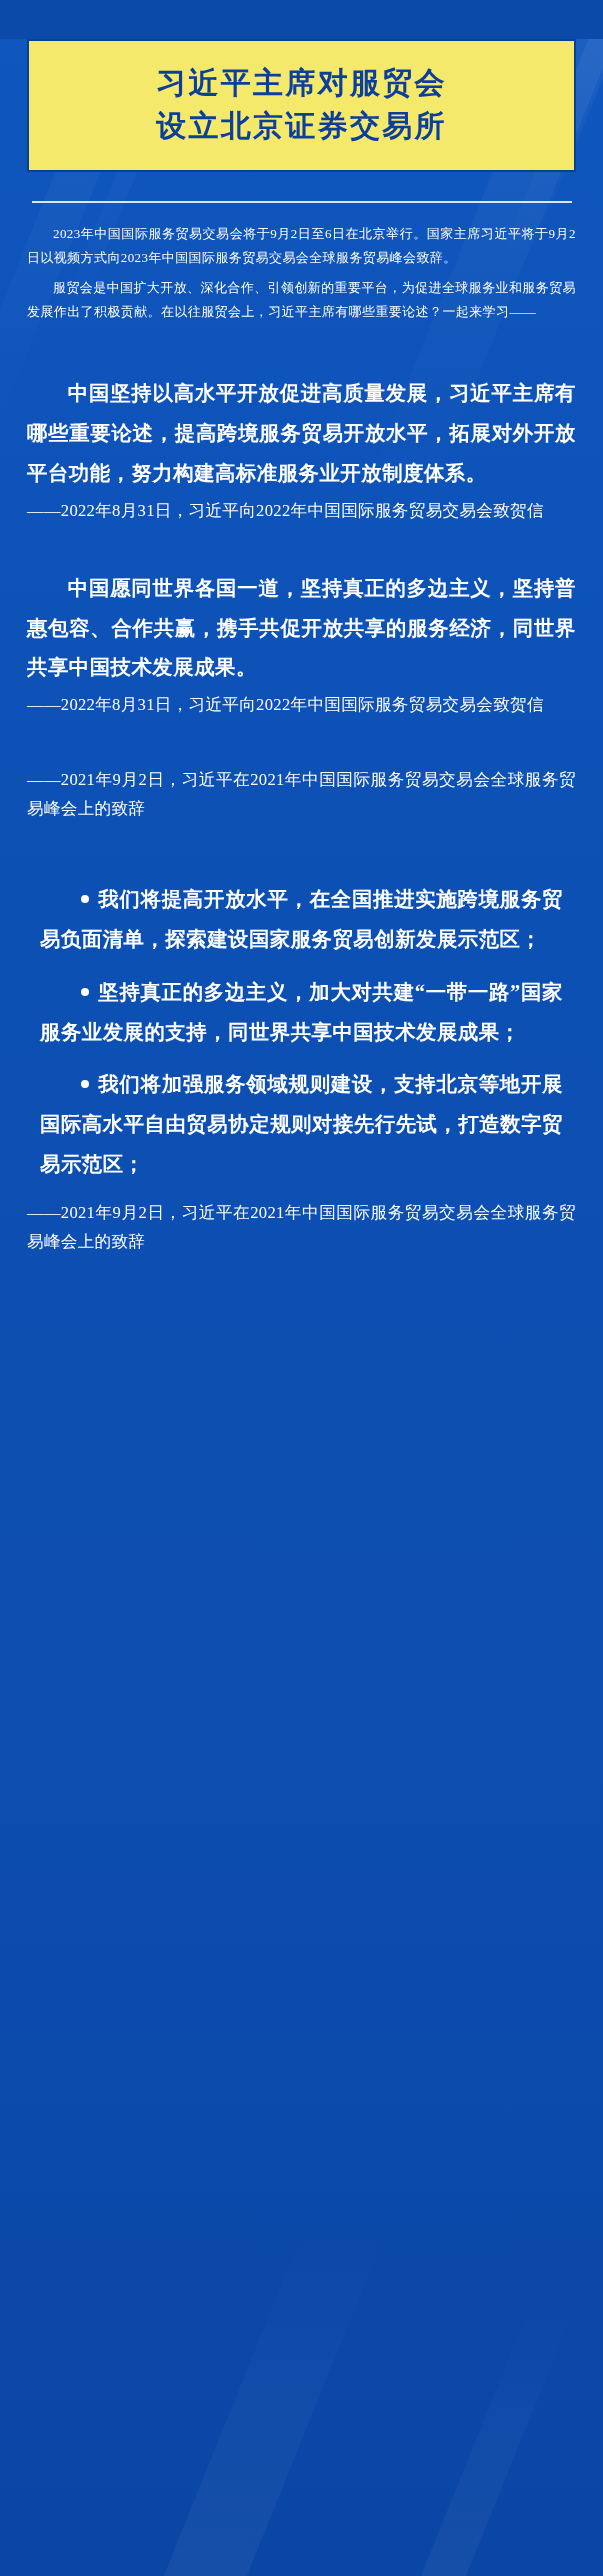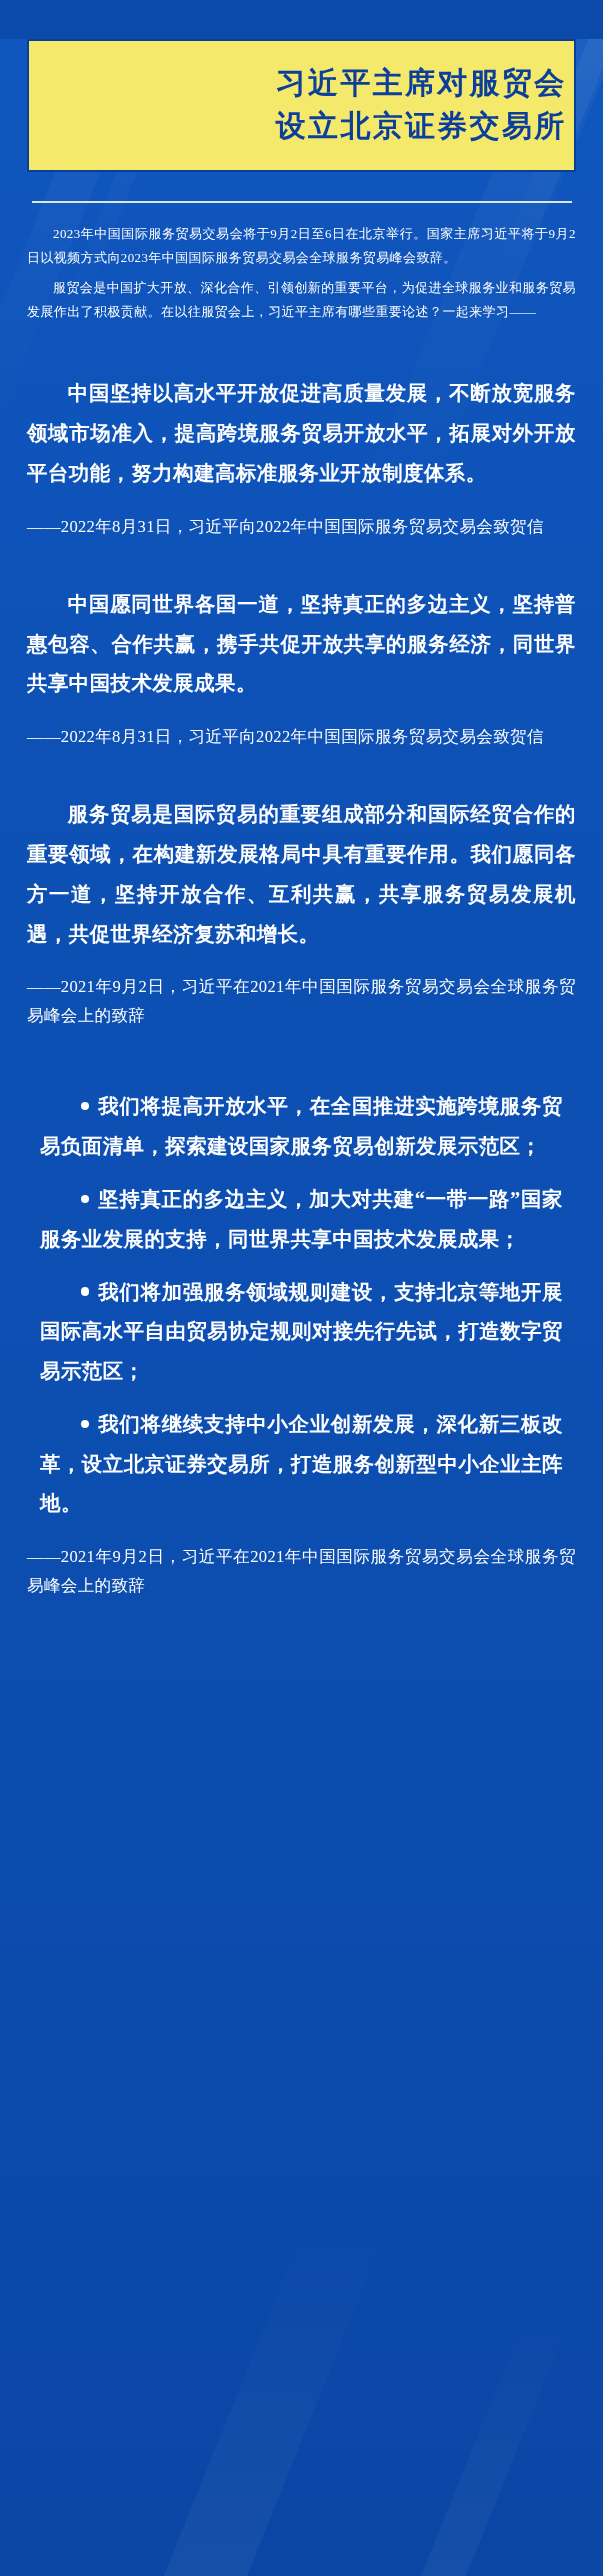--- a/index.html
+++ b/index.html
@@ -40,21 +40,21 @@
     z-index: 3;
     padding: 0 27px;
   }
 
   
   .title-wrap {
     margin: 39px 0 0 0;
     background: #f5e96b;
     border: 2.3px solid #0a3f96;
     padding: 19.6px 7.5px 22.6px 7.5px;
-    text-align: right;
+    text-align: center;
   }
   .title-line {
     color: #0c3f9b;
     font-family: "DejaVu Sans", "Liberation Sans", sans-serif;
     font-weight: bold;
     font-size: 30px;
     letter-spacing: 2.3px;
     line-height: 1.45;
   }
 
@@ -87,21 +87,21 @@
     text-align: justify;
     text-indent: 2em;
     letter-spacing: 0.5px;
     margin: 0;
   }
   .attrib {
     color: #ffffff;
     font-size: 16.6px;
     line-height: 1.75;
     text-align: justify;
-    margin: 18px 0 0 0;
+    margin: 2px 0 0 0;
     letter-spacing: 0.3px;
   }
 
   
   .bullet-item {
     color: #ffffff;
     font-size: 20.4px;
     font-weight: bold;
     line-height: 1.95;
     text-align: justify;
@@ -138,37 +138,35 @@
       <div class="title-line">设立北京证券交易所</div>
     </div>
 
     <div class="rule"></div>
 
     <p class="para">2023年中国国际服务贸易交易会将于9月2日至6日在北京举行。国家主席习近平将于9月2日以视频方式向2023年中国国际服务贸易交易会全球服务贸易峰会致辞。</p>
     <p class="para">服贸会是中国扩大开放、深化合作、引领创新的重要平台，为促进全球服务业和服务贸易发展作出了积极贡献。在以往服贸会上，习近平主席有哪些重要论述？一起来学习——</p>
 
     <div class="gap-lg"></div>
 
-    <p class="quote">中国坚持以高水平开放促进高质量发展，不断放宽服务领域市场准入，提高跨境服务贸易开放水平，拓展对外开放平台功能，努力构建高标准服务业开放制度体系。</p>
+    <p class="quote">中国坚持以高水平开放促进高质量发展，习近平主席有哪些重要论述，提高跨境服务贸易开放水平，拓展对外开放平台功能，努力构建高标准服务业开放制度体系。</p>
     <p class="attrib">——2022年8月31日，习近平向2022年中国国际服务贸易交易会致贺信</p>
 
     <div class="gap-lg"></div>
 
     <p class="quote">中国愿同世界各国一道，坚持真正的多边主义，坚持普惠包容、合作共赢，携手共促开放共享的服务经济，同世界共享中国技术发展成果。</p>
     <p class="attrib">——2022年8月31日，习近平向2022年中国国际服务贸易交易会致贺信</p>
 
     <div class="gap-lg"></div>
 
-    <p class="quote">服务贸易是国际贸易的重要组成部分和国际经贸合作的重要领域，在构建新发展格局中具有重要作用。我们愿同各方一道，坚持开放合作、互利共赢，共享服务贸易发展机遇，共促世界经济复苏和增长。</p>
     <p class="attrib">——2021年9月2日，习近平在2021年中国国际服务贸易交易会全球服务贸易峰会上的致辞</p>
 
     <div class="gap-lg"></div>
 
     <p class="bullet-item"><span class="dot"></span><span>我们将提高开放水平，在全国推进实施跨境服务贸易负面清单，探索建设国家服务贸易创新发展示范区；</span></p>
     <p class="bullet-item"><span class="dot"></span><span>坚持真正的多边主义，加大对共建“一带一路”国家服务业发展的支持，同世界共享中国技术发展成果；</span></p>
     <p class="bullet-item"><span class="dot"></span><span>我们将加强服务领域规则建设，支持北京等地开展国际高水平自由贸易协定规则对接先行先试，打造数字贸易示范区；</span></p>
-    <p class="bullet-item"><span class="dot"></span><span>我们将继续支持中小企业创新发展，深化新三板改革，设立北京证券交易所，打造服务创新型中小企业主阵地。</span></p>
 
     <p class="attrib">——2021年9月2日，习近平在2021年中国国际服务贸易交易会全球服务贸易峰会上的致辞</p>
 
   </div>
 </div>
 
 
 </body></html>

